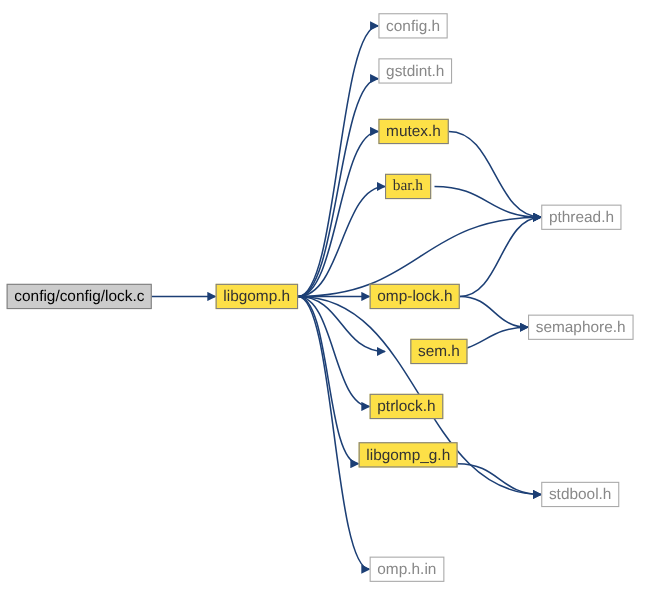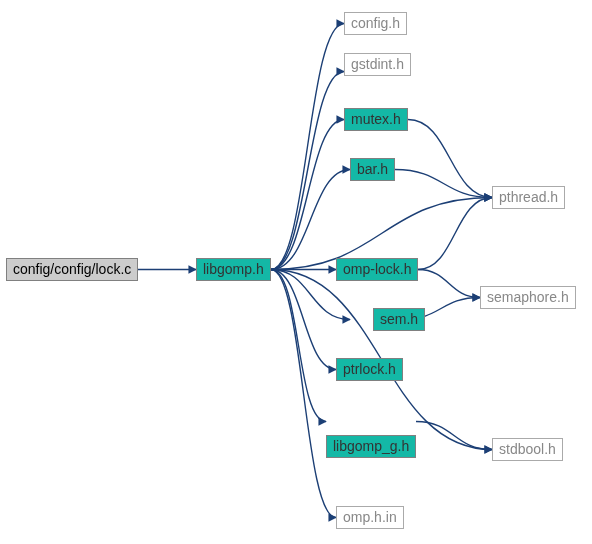--- a/index.html
+++ b/index.html
@@ -31,21 +31,21 @@
     padding: 3px 6px;
     white-space: nowrap;
     font-size: 14px;
     line-height: 1.1;
   }
   .node.source {
     background: #cccccc;
     color: #000;
   }
   .node.header {
-    background: #14b8a6;
+    background: #fde047;
     color: #333;
   }
   .node.external {
     background: #ffffff;
     color: #888;
     border-color: #aaaaaa;
   }
 </style>
 </head>
 <body>
@@ -77,23 +77,23 @@
         <path d="M 402 319.5 C 441 319.5, 441 297.5, 480 297.5"></path>
         <path d="M 416 421.5 C 454 421.5, 454 449.5, 492 449.5"></path>
       </g>
 </svg>
 
 <div class="node source" style="left: 6px; top: 258px;">config/config/lock.c</div>
 <div class="node header" style="left: 196px; top: 258px;">libgomp.h</div>
 <div class="node external" style="left: 344px; top: 12px;">config.h</div>
 <div class="node external" style="left: 344px; top: 53px;">gstdint.h</div>
 <div class="node header" style="left: 344px; top: 108px;">mutex.h</div>
-<div class="node header" style="left: 350px; top: 158px;">bar.h</div>
+<div class="node header" style="left: 350px; top: 158px; font-family: Liberation Serif, serif;">bar.h</div>
 <div class="node header" style="left: 336px; top: 258px; text-align: center;">omp-lock.h</div>
 <div class="node header" style="left: 350px; top: 308px; margin-left: 23px;">sem.h</div>
 <div class="node header" style="left: 336px; top: 358px;">ptrlock.h</div>
-<div class="node header" style="left: 326px; top: 435px; text-align: center;">libgomp_g.h</div>
+<div class="node header" style="left: 326px; top: 402px; text-align: center;">libgomp_g.h</div>
 <div class="node external" style="left: 336px; top: 506px;">omp.h.in</div>
 <div class="node external" style="left: 492px; top: 186px; text-align: center;">pthread.h</div>
 <div class="node external" style="left: 480px; top: 286px;">semaphore.h</div>
 <div class="node external" style="left: 492px; top: 438px;">stdbool.h</div>
 
 </div>
 
 </body></html>

